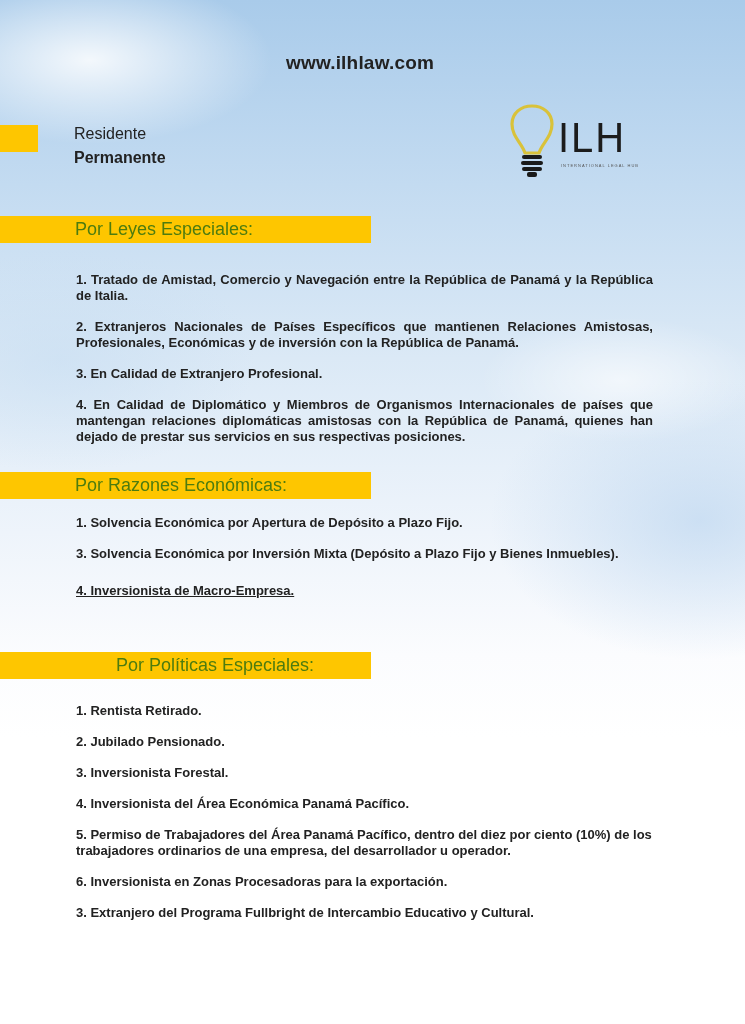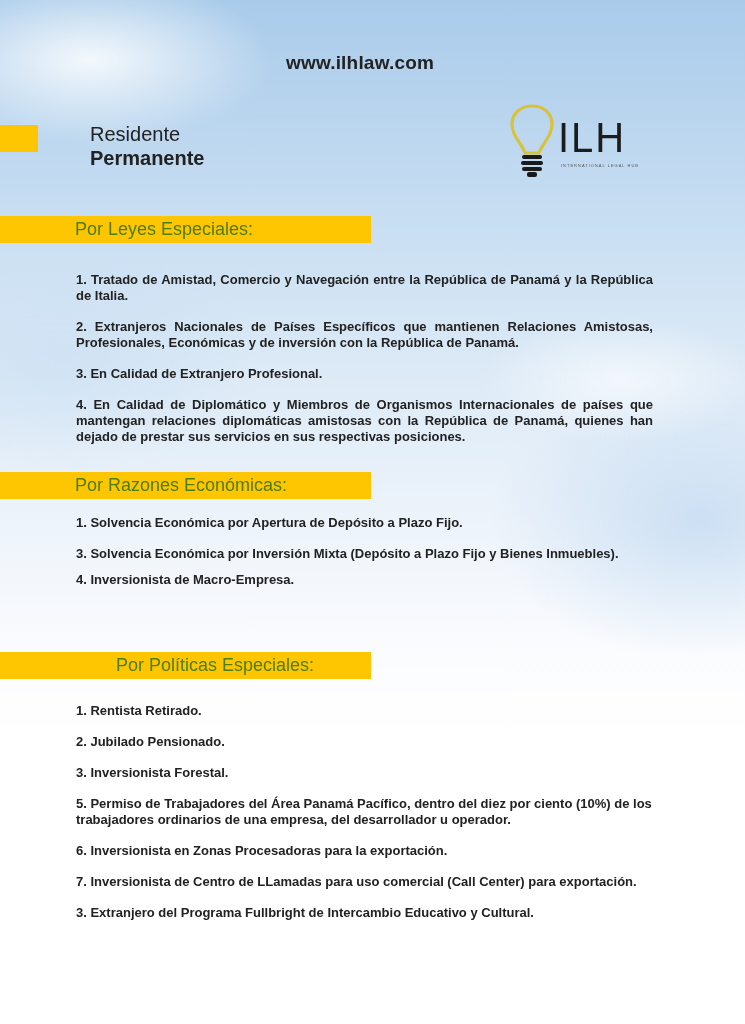--- a/index.html
+++ b/index.html
@@ -15,21 +15,21 @@
         linear-gradient(180deg, #a9cbea 0%, #c3dbf1 18%, #dbe9f6 35%, #eef4fb 52%, #fbfcfe 64%, #ffffff 72%, #ffffff 100%);
     }
     .url {
       position: absolute; top: 52px; left: 0; width: 720px; text-align: center;
       font-size: 19px; font-weight: bold; color: #222; letter-spacing: 0.2px;
     }
     .title-accent {
       position: absolute; left: 0; top: 125px; width: 38px; height: 27px; background: #fec600;
     }
     .title {
-      position: absolute; left: 90px; top: 122px; font-size: 20px; line-height: 24px; color: #222;
+      position: absolute; left: 74px; top: 122px; font-size: 16px; line-height: 24px; color: #222;
     }
     .title .l1 { font-weight: normal; display: block; }
     .title .l2 { font-weight: bold; display: block; }
     .logo { position: absolute; left: 508px; top: 103px; width: 140px; height: 80px; }
     .logo-letters {
       position: absolute; left: 50px; top: 12px; font-size: 40px; font-weight: normal;
       letter-spacing: 2px; color: #1c1c1c; line-height: 44px; transform: scaleY(1.05);
     }
     .logo-tag {
       position: absolute; left: 53px; top: 60px; font-size: 4px; letter-spacing: 1px; color: #555;
@@ -74,26 +74,26 @@
   <p style="margin-top:15px;">2. Extranjeros Nacionales de Países Específicos que mantienen Relaciones Amistosas, Profesionales, Económicas y de inversión con la República de Panamá.</p>
   <p style="margin-top:15px;">3. En Calidad de Extranjero Profesional.</p>
   <p style="margin-top:15px;">4. En Calidad de Diplomático y Miembros de Organismos Internacionales de países que mantengan relaciones diplomáticas amistosas con la República de Panamá, quienes han dejado de prestar sus servicios en sus respectivas posiciones.</p>
 </div>
 
 <div class="section-bar" style="top:472px;"></div>
 <div class="section-title" style="top:472px;">Por Razones Económicas:</div>
 <div class="list" style="top:515px;">
   <p>1. Solvencia Económica por Apertura de Depósito a Plazo Fijo.</p>
   <p style="margin-top:15px;">3. Solvencia Económica por Inversión Mixta (Depósito a Plazo Fijo y Bienes Inmuebles).</p>
-  <p style="margin-top:10px;">4. Inversionista de Macro-Empresa.</p>
+  <p style="margin-top:21px;text-decoration:underline;">4. Inversionista de Macro-Empresa.</p>
 </div>
 
 <div class="section-bar" style="top:652px;"></div>
 <div class="section-title" style="top:652px;margin-left:41px;">Por Políticas Especiales:</div>
 <div class="list" style="top:703px;">
   <p>1. Rentista Retirado.</p>
   <p style="margin-top:15px;">2. Jubilado Pensionado.</p>
   <p style="margin-top:15px;">3. Inversionista Forestal.</p>
+  <p style="margin-top:15px;">4. Inversionista del Área Económica Panamá Pacífico.</p>
   <p style="margin-top:15px;">5. Permiso de Trabajadores del Área Panamá Pacífico, dentro del diez por ciento (10%) de los trabajadores ordinarios de una empresa, del desarrollador u operador.</p>
   <p style="margin-top:15px;">6. Inversionista en Zonas Procesadoras para la exportación.</p>
-  <p style="margin-top:15px;">7. Inversionista de Centro de LLamadas para uso comercial (Call Center) para exportación.</p>
   <p style="margin-top:15px;">3. Extranjero del Programa Fullbright de Intercambio Educativo y Cultural.</p>
 </div>
 
 </body></html>

